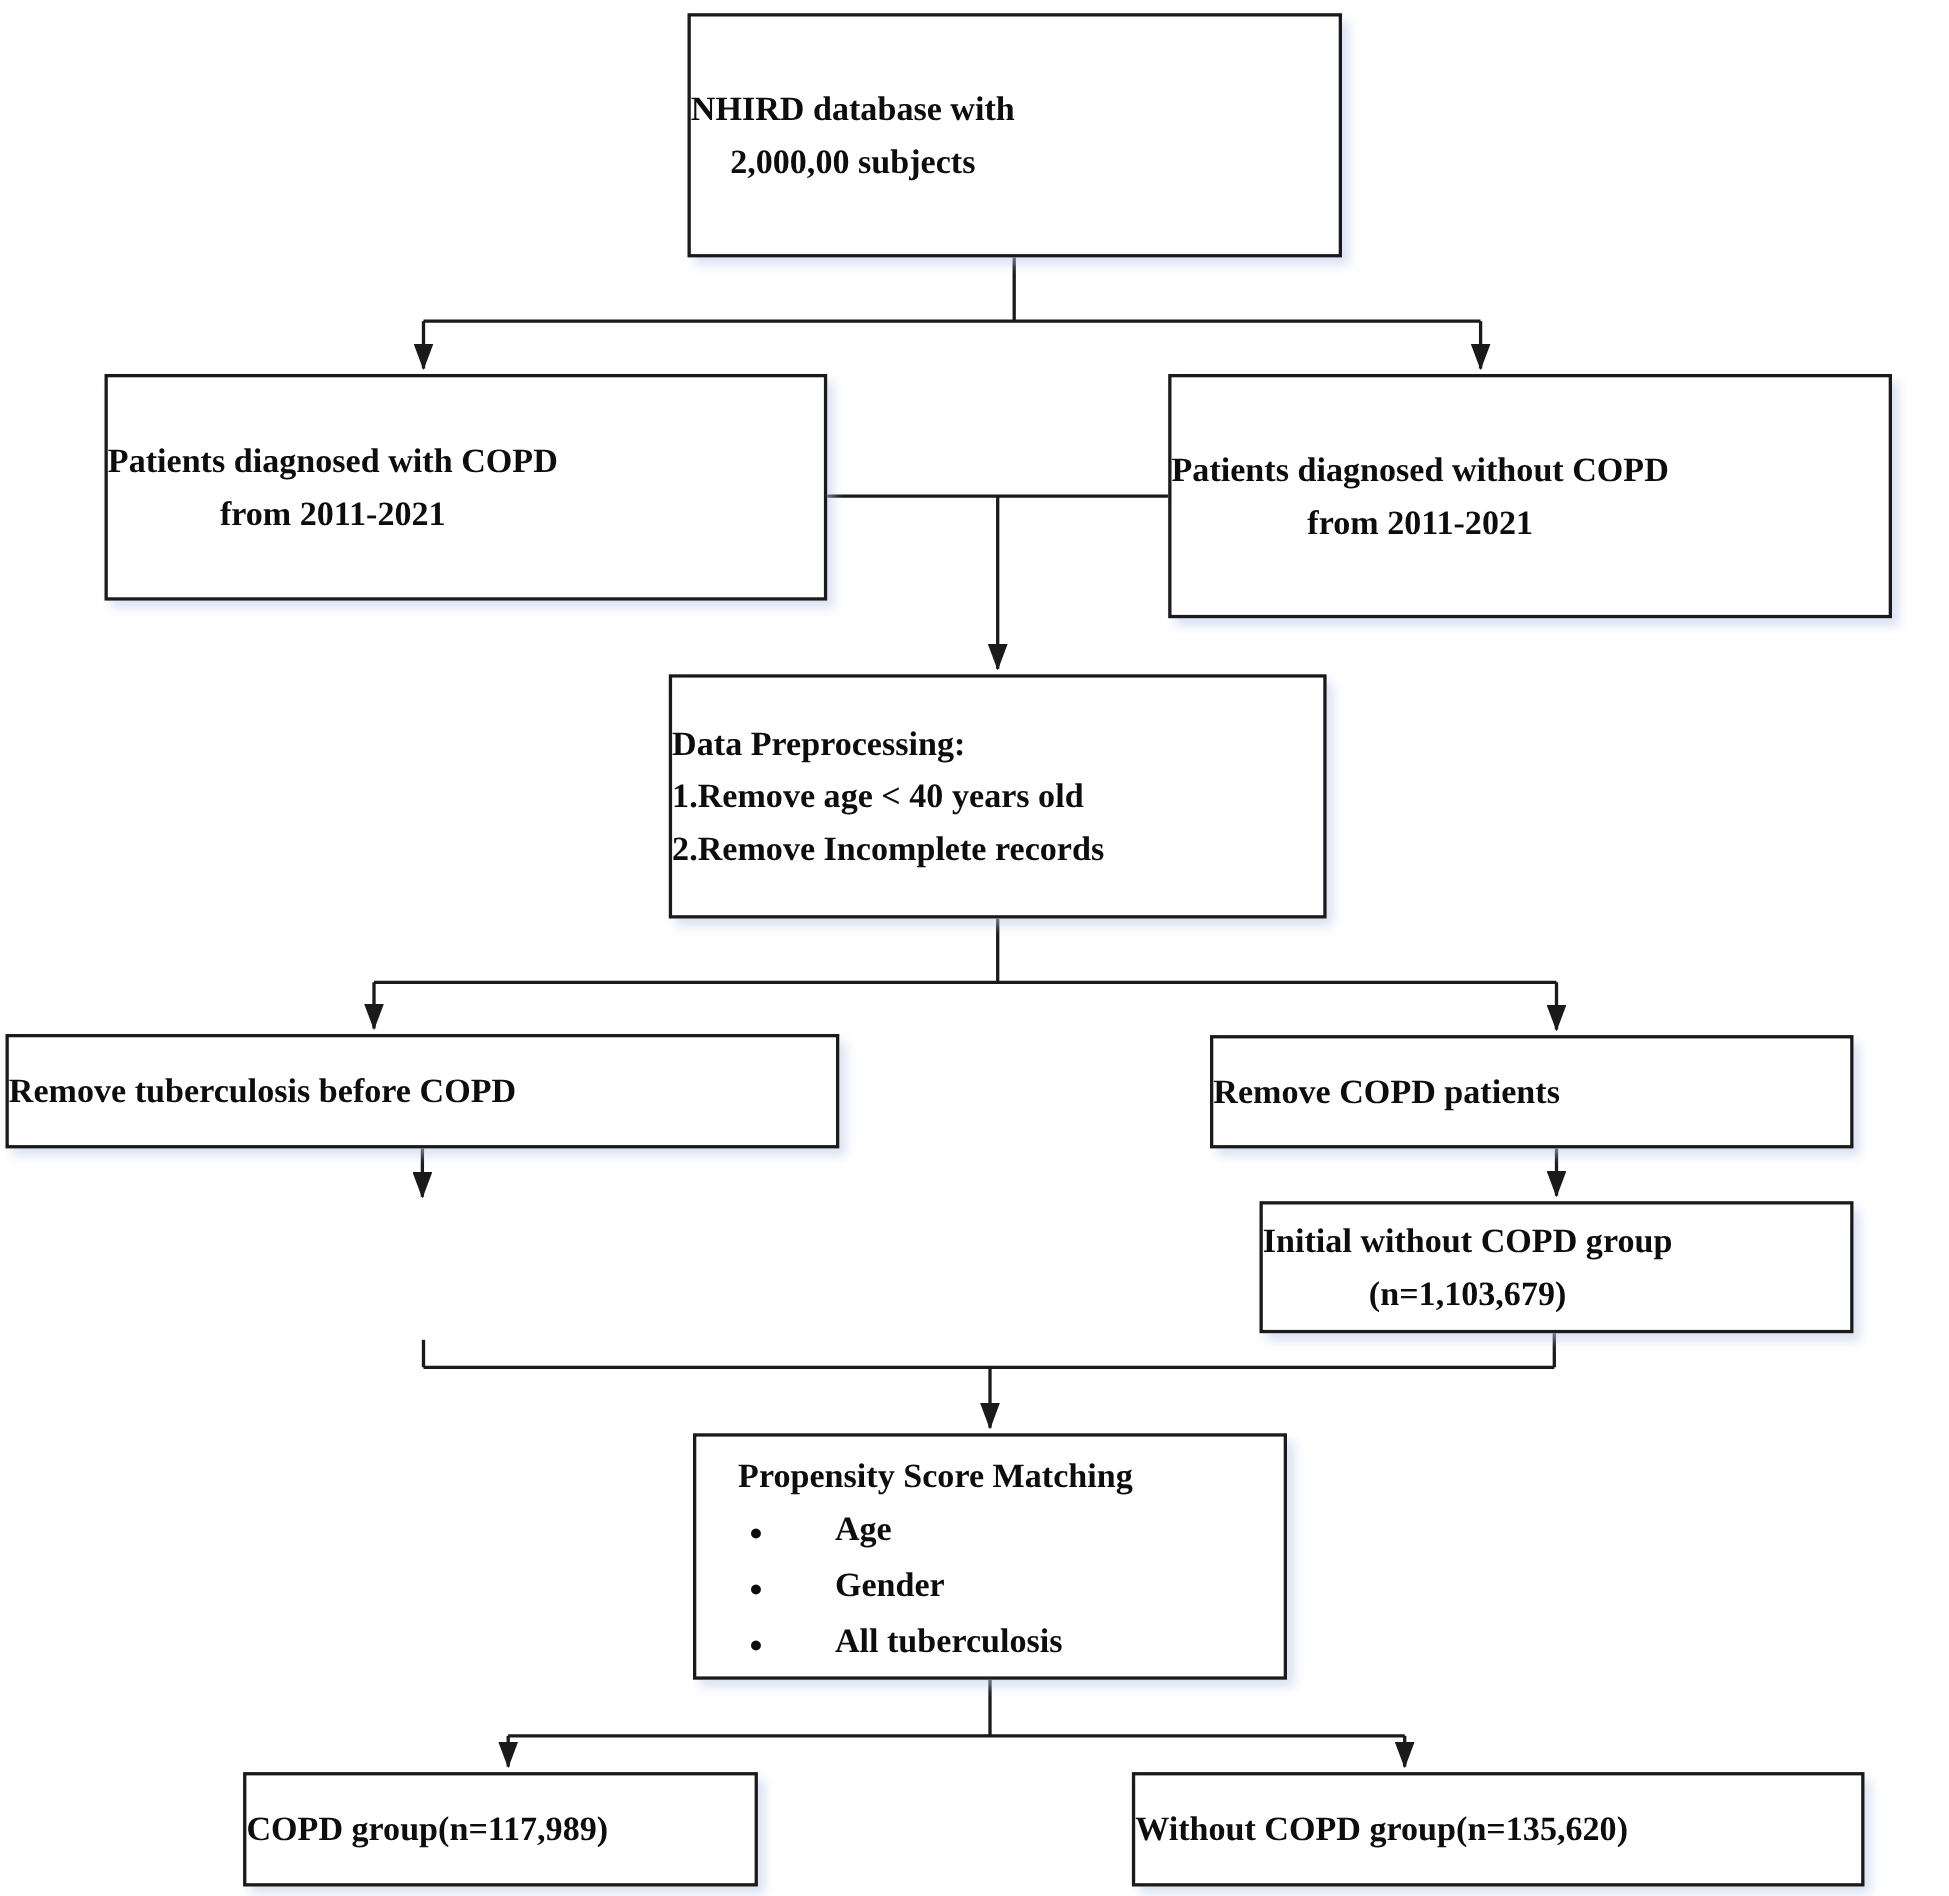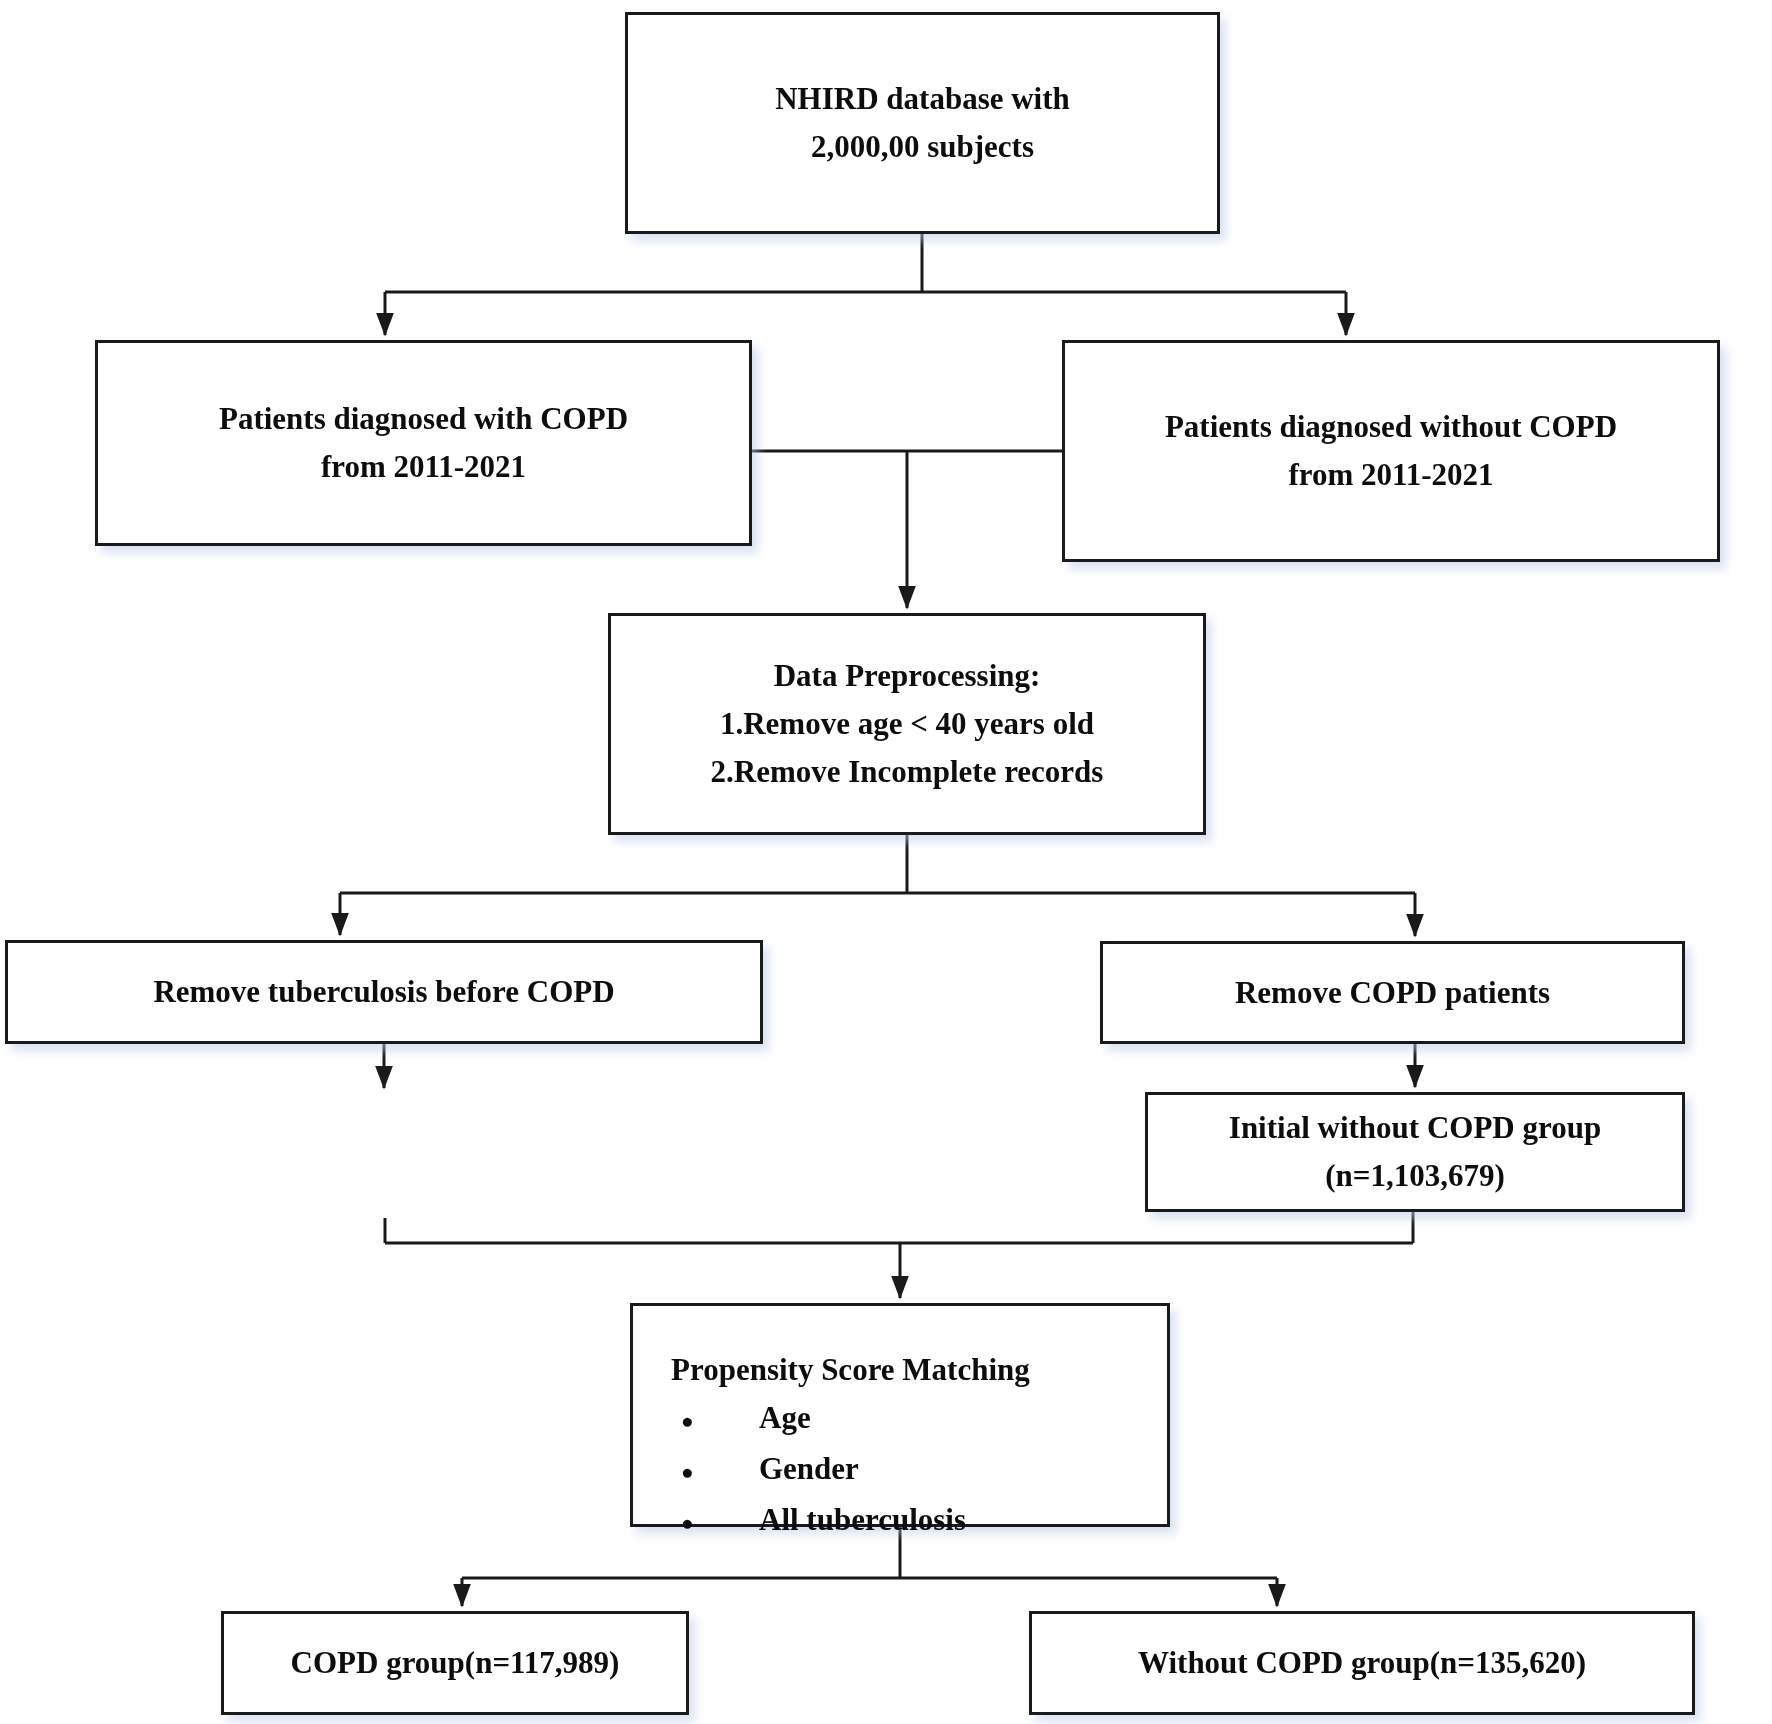--- a/index.html
+++ b/index.html
@@ -20,33 +20,33 @@
     pointer-events: none;
   }
   .node {
     position: absolute;
     box-sizing: border-box;
     border: 3px solid #1a1a1a;
     background: #ffffff;
     box-shadow: 6px 7px 9px rgba(188, 203, 232, 0.55);
     display: flex;
     flex-direction: column;
-    align-items: center;
+    align-items: flex-start;
     justify-content: center;
     text-align: center;
     font-weight: 700;
     font-size: 31px;
     line-height: 48px;
   }
   .node-text { white-space: pre-line; }
   .node.align-left {
     align-items: flex-start;
     text-align: left;
     justify-content: flex-start;
-    padding: 40px 20px 0 38px;
+    padding: 12px 20px 0 38px;
   }
   .bullet-row {
     display: flex;
     align-items: baseline;
     padding-left: 8px;
   }
   .bullet-glyph {
     font-size: 21px;
     width: 78px;
     text-align: left;

